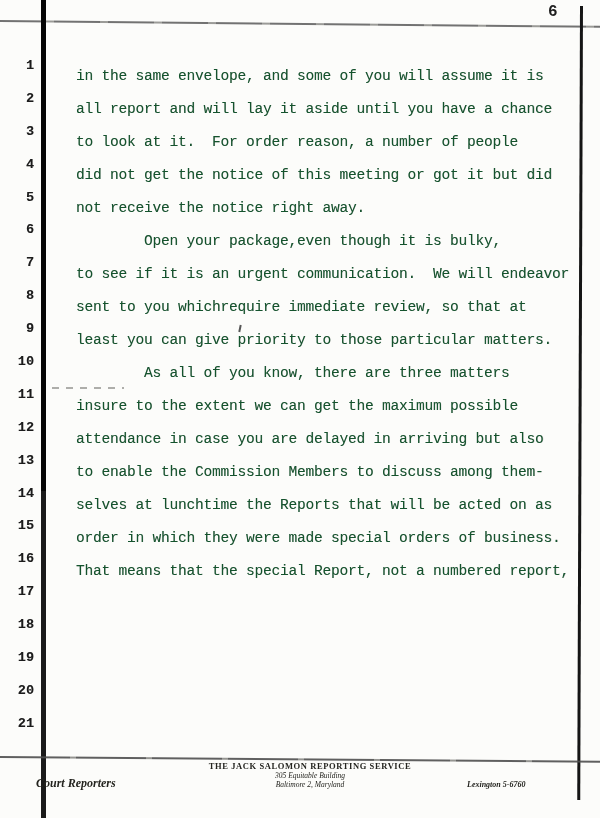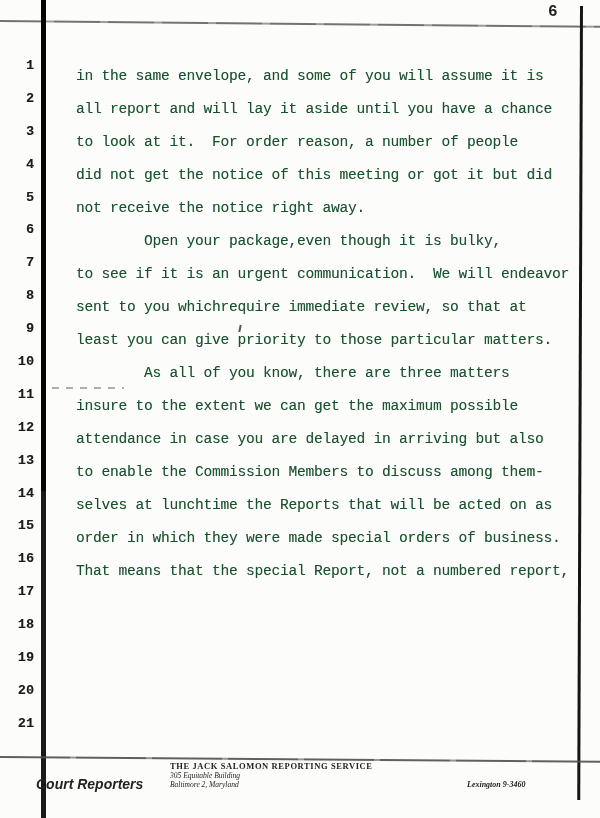--- a/index.html
+++ b/index.html
@@ -50,29 +50,29 @@
     position:absolute; left:52px; top:387px; width:72px; height:2px;
     background:repeating-linear-gradient(90deg,#9a9a96 0 7px, transparent 7px 14px);
     opacity:.8;
   }
   .artifact-tick {
     position:absolute; left:239px; top:325px; width:2px; height:7px;
     background:#3a3a3a; transform:rotate(12deg); opacity:.85;
   }
   
   .footer-center {
-    position:absolute; left:170px; top:761px; width:280px; text-align:left;
+    position:absolute; left:170px; top:761px; width:280px; text-align:center;
     font-family:"Liberation Serif", serif; color:#24241f;
   }
   .footer-service { font-size:8.5px; font-weight:700; letter-spacing:0.6px; line-height:10px; }
   .footer-addr    { font-size:7.5px; font-weight:400; font-style:italic; line-height:9px; }
   .footer-left {
     position:absolute; left:36px; top:776px;
-    font-family:Liberation Sans, sans-serif; font-style:italic; font-weight:700;
-    font-size:14px; color:#24241f;
+    font-family:Liberation Serif, serif; font-style:italic; font-weight:700;
+    font-size:12px; color:#24241f;
   }
   .footer-right {
     position:absolute; left:467px; top:780px;
     font-family:"Liberation Serif", serif; font-style:italic; font-weight:700;
     font-size:8px; color:#24241f;
   }
 </style>
 </head>
 <body>
 
@@ -133,15 +133,15 @@
   <div class="rule-bottom"></div>
 
   <div class="footer-left">Court Reporters</div>
 
   <div class="footer-center">
     <div class="footer-service">THE JACK SALOMON REPORTING SERVICE</div>
     <div class="footer-addr">305 Equitable Building</div>
     <div class="footer-addr">Baltimore 2, Maryland</div>
   </div>
 
-  <div class="footer-right">Lexington 9-3460</div>
+  <div class="footer-right">Lexington 5-6760</div>
 
 </div>
 
 </body></html>

